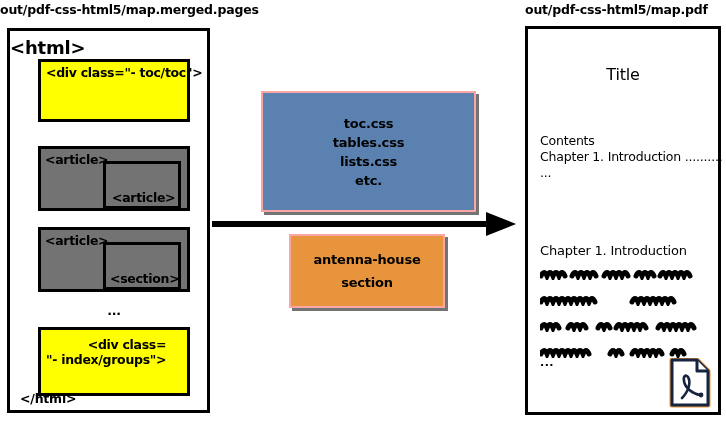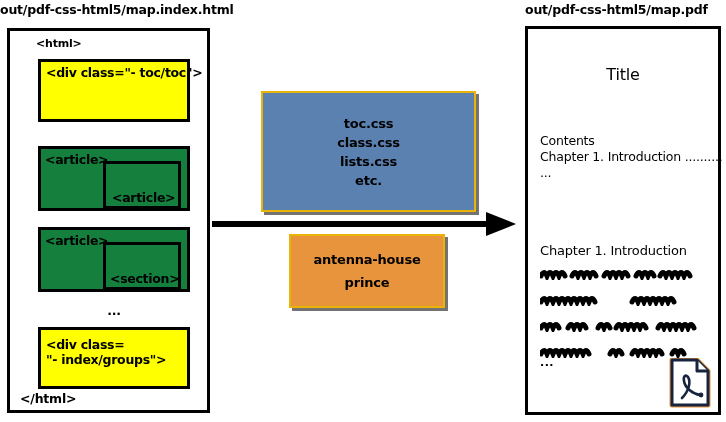--- a/index.html
+++ b/index.html
@@ -29,28 +29,28 @@
 
   
   #html-panel {
     position: absolute;
     left: 7px;  top: 28px;
     width: 203px; height: 385px;
     border: 3px solid #000;
     background: #fff;
     box-sizing: border-box;
   }
-  .tag-open  { position: absolute; left: 26px;  top: 6px;   font-size: 11px; font-weight: 700; letter-spacing: -0.2px;}
+  .tag-open  { position: absolute; left: 0;  top: 6px;   font-size: 18px; font-weight: 700; letter-spacing: -0.2px;}
   .tag-close { position: absolute; left: 10px;  bottom: 4px;font-size: 12.5px; font-weight: 700; letter-spacing: -0.2px;}
 
   .node-box {
     position: absolute;
     box-sizing: border-box;
     border: 3px solid #000;
-    background: #15803d;
+    background: #737373;
   }
   .node-box.yellow { background: #ffff00; }
 
   .node-label {
     position: absolute;
     font-size: 12.5px;
     font-weight: 700;
     letter-spacing: -0.3px;
     line-height: 15px;
     white-space: pre;
@@ -70,28 +70,28 @@
   #inner-section .node-label { left: 4px; top: 26px; }
 
   #ellipsis-mid {
     position: absolute;
     left: 28px; top: 272px; width: 152px;
     text-align: center;
     font-size: 12.5px; font-weight: 700;
     letter-spacing: -0.3px;
   }
 
-  #box-index    { left: 28px;  top: 296px; width: 152px; height: 62px; }
+  #box-index    { left: 28px;  top: 296px; width: 152px; height: 69px; text-align: right; }
   #box-index .node-label { left: 5px; top: 7px; }
 
   
   .mid-box {
     position: absolute;
     box-sizing: border-box;
-    border: 2px solid #eab308;
+    border: 2px solid #fca5a5;
     display: flex;
     flex-direction: column;
     align-items: center;
     justify-content: center;
     box-shadow: 3px 3px 0 rgba(0,0,0,0.55);
   }
   #css-box {
     left: 261px; top: 91px; width: 215px; height: 121px;
     background: #5b81b0;
   }
@@ -167,21 +167,21 @@
   }
   #pdf-icon {
     position: absolute;
     left: 669px; top: 358px;
     width: 42px; height: 50px;
   }
 </style>
 </head>
 <body>
 
-<div class="caption" id="caption-left">out/pdf-css-html5/map.index.html</div>
+<div class="caption" id="caption-left">out/pdf-css-html5/map.merged.pages</div>
 
 <div class="caption" id="caption-right">out/pdf-css-html5/map.pdf</div>
 
 <div id="html-panel">
 
   <div class="tag-open">&lt;html&gt;</div>
 
   <div class="node-box yellow" id="box-toc">
     <div class="node-label">&lt;div class="- toc/toc"&gt;</div>
   </div>
@@ -205,28 +205,28 @@
   <div class="node-box yellow" id="box-index">
     <div class="node-label">&lt;div class=
 "- index/groups"&gt;</div>
   </div>
 
   <div class="tag-close">&lt;/html&gt;</div>
 </div>
 
 <div class="mid-box" id="css-box">
   <div class="mid-line">toc.css</div>
-  <div class="mid-line">class.css</div>
+  <div class="mid-line">tables.css</div>
   <div class="mid-line">lists.css</div>
   <div class="mid-line">etc.</div>
 </div>
 
 <div class="mid-box" id="engine-box">
   <div class="mid-line">antenna-house</div>
-  <div class="mid-line">prince</div>
+  <div class="mid-line">section</div>
 </div>
 
 <svg id="flow-arrow" viewBox="0 0 306 26">
   <line x1="2" y1="13" x2="282" y2="13" stroke="#000" stroke-width="6"></line>
   <polygon points="276,1 306,13 276,25" fill="#000"></polygon>
 </svg>
 
 <div id="pdf-panel">
 
   <div id="pdf-title">Title</div>

